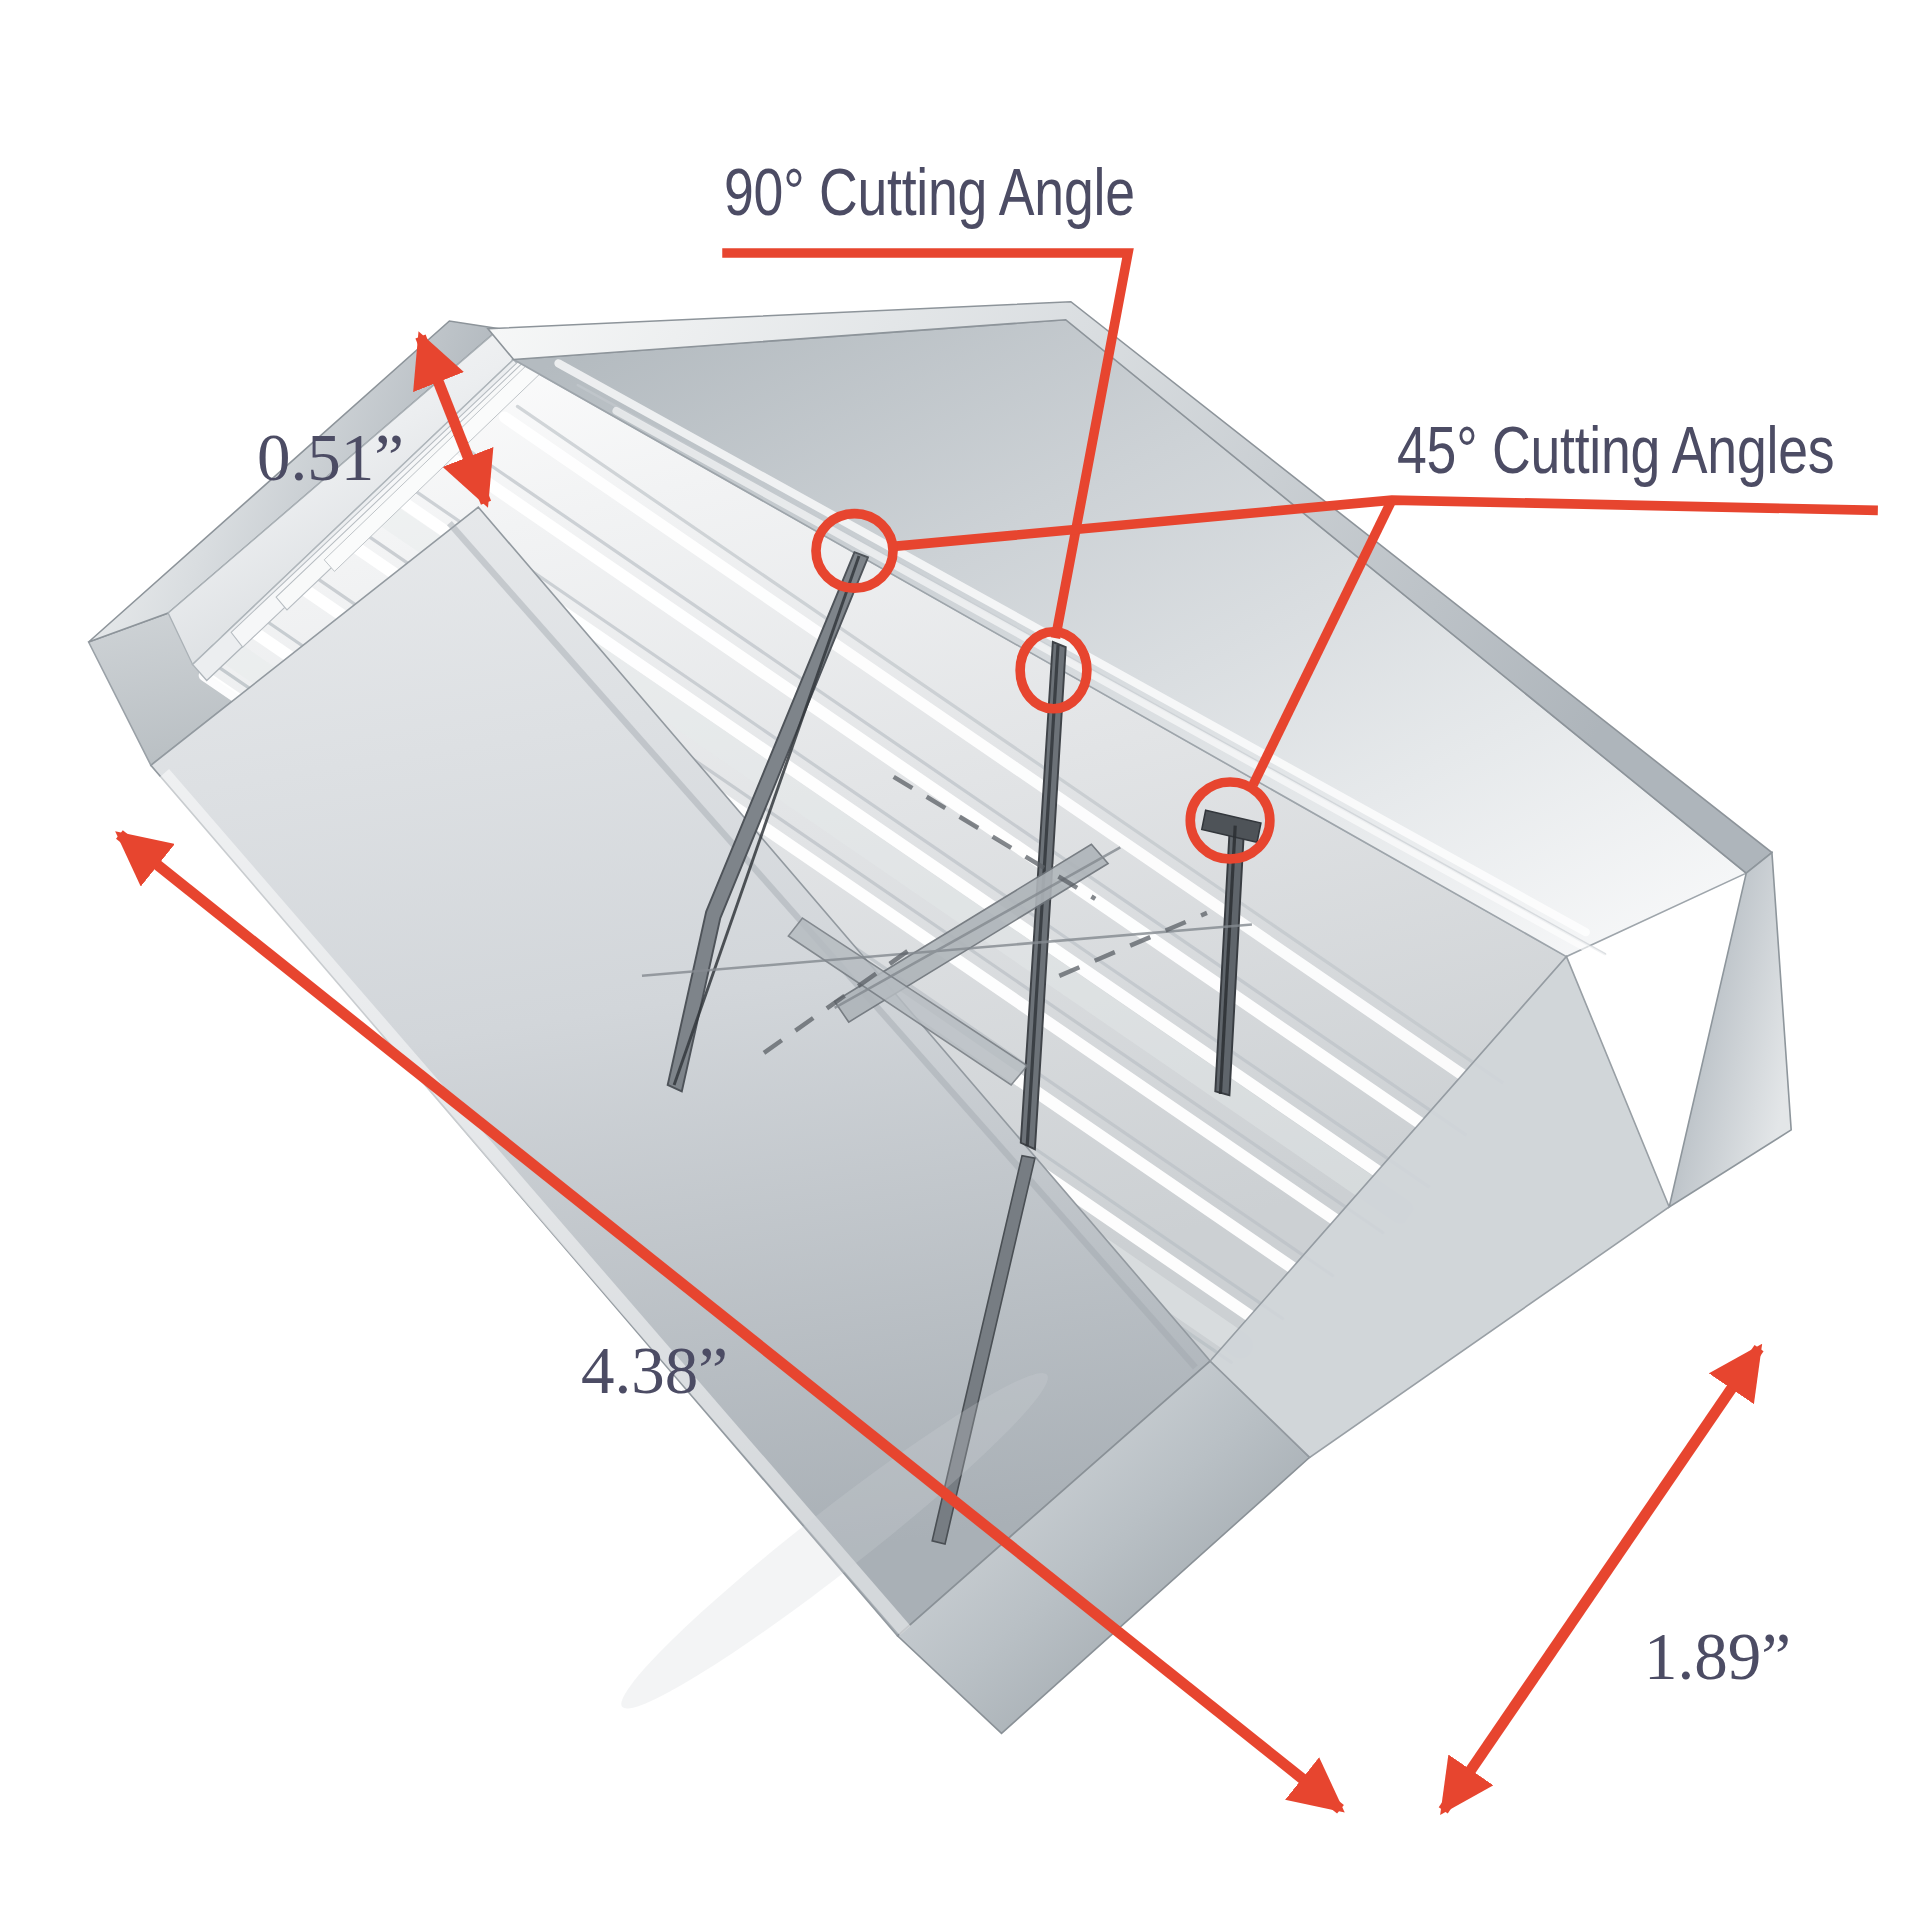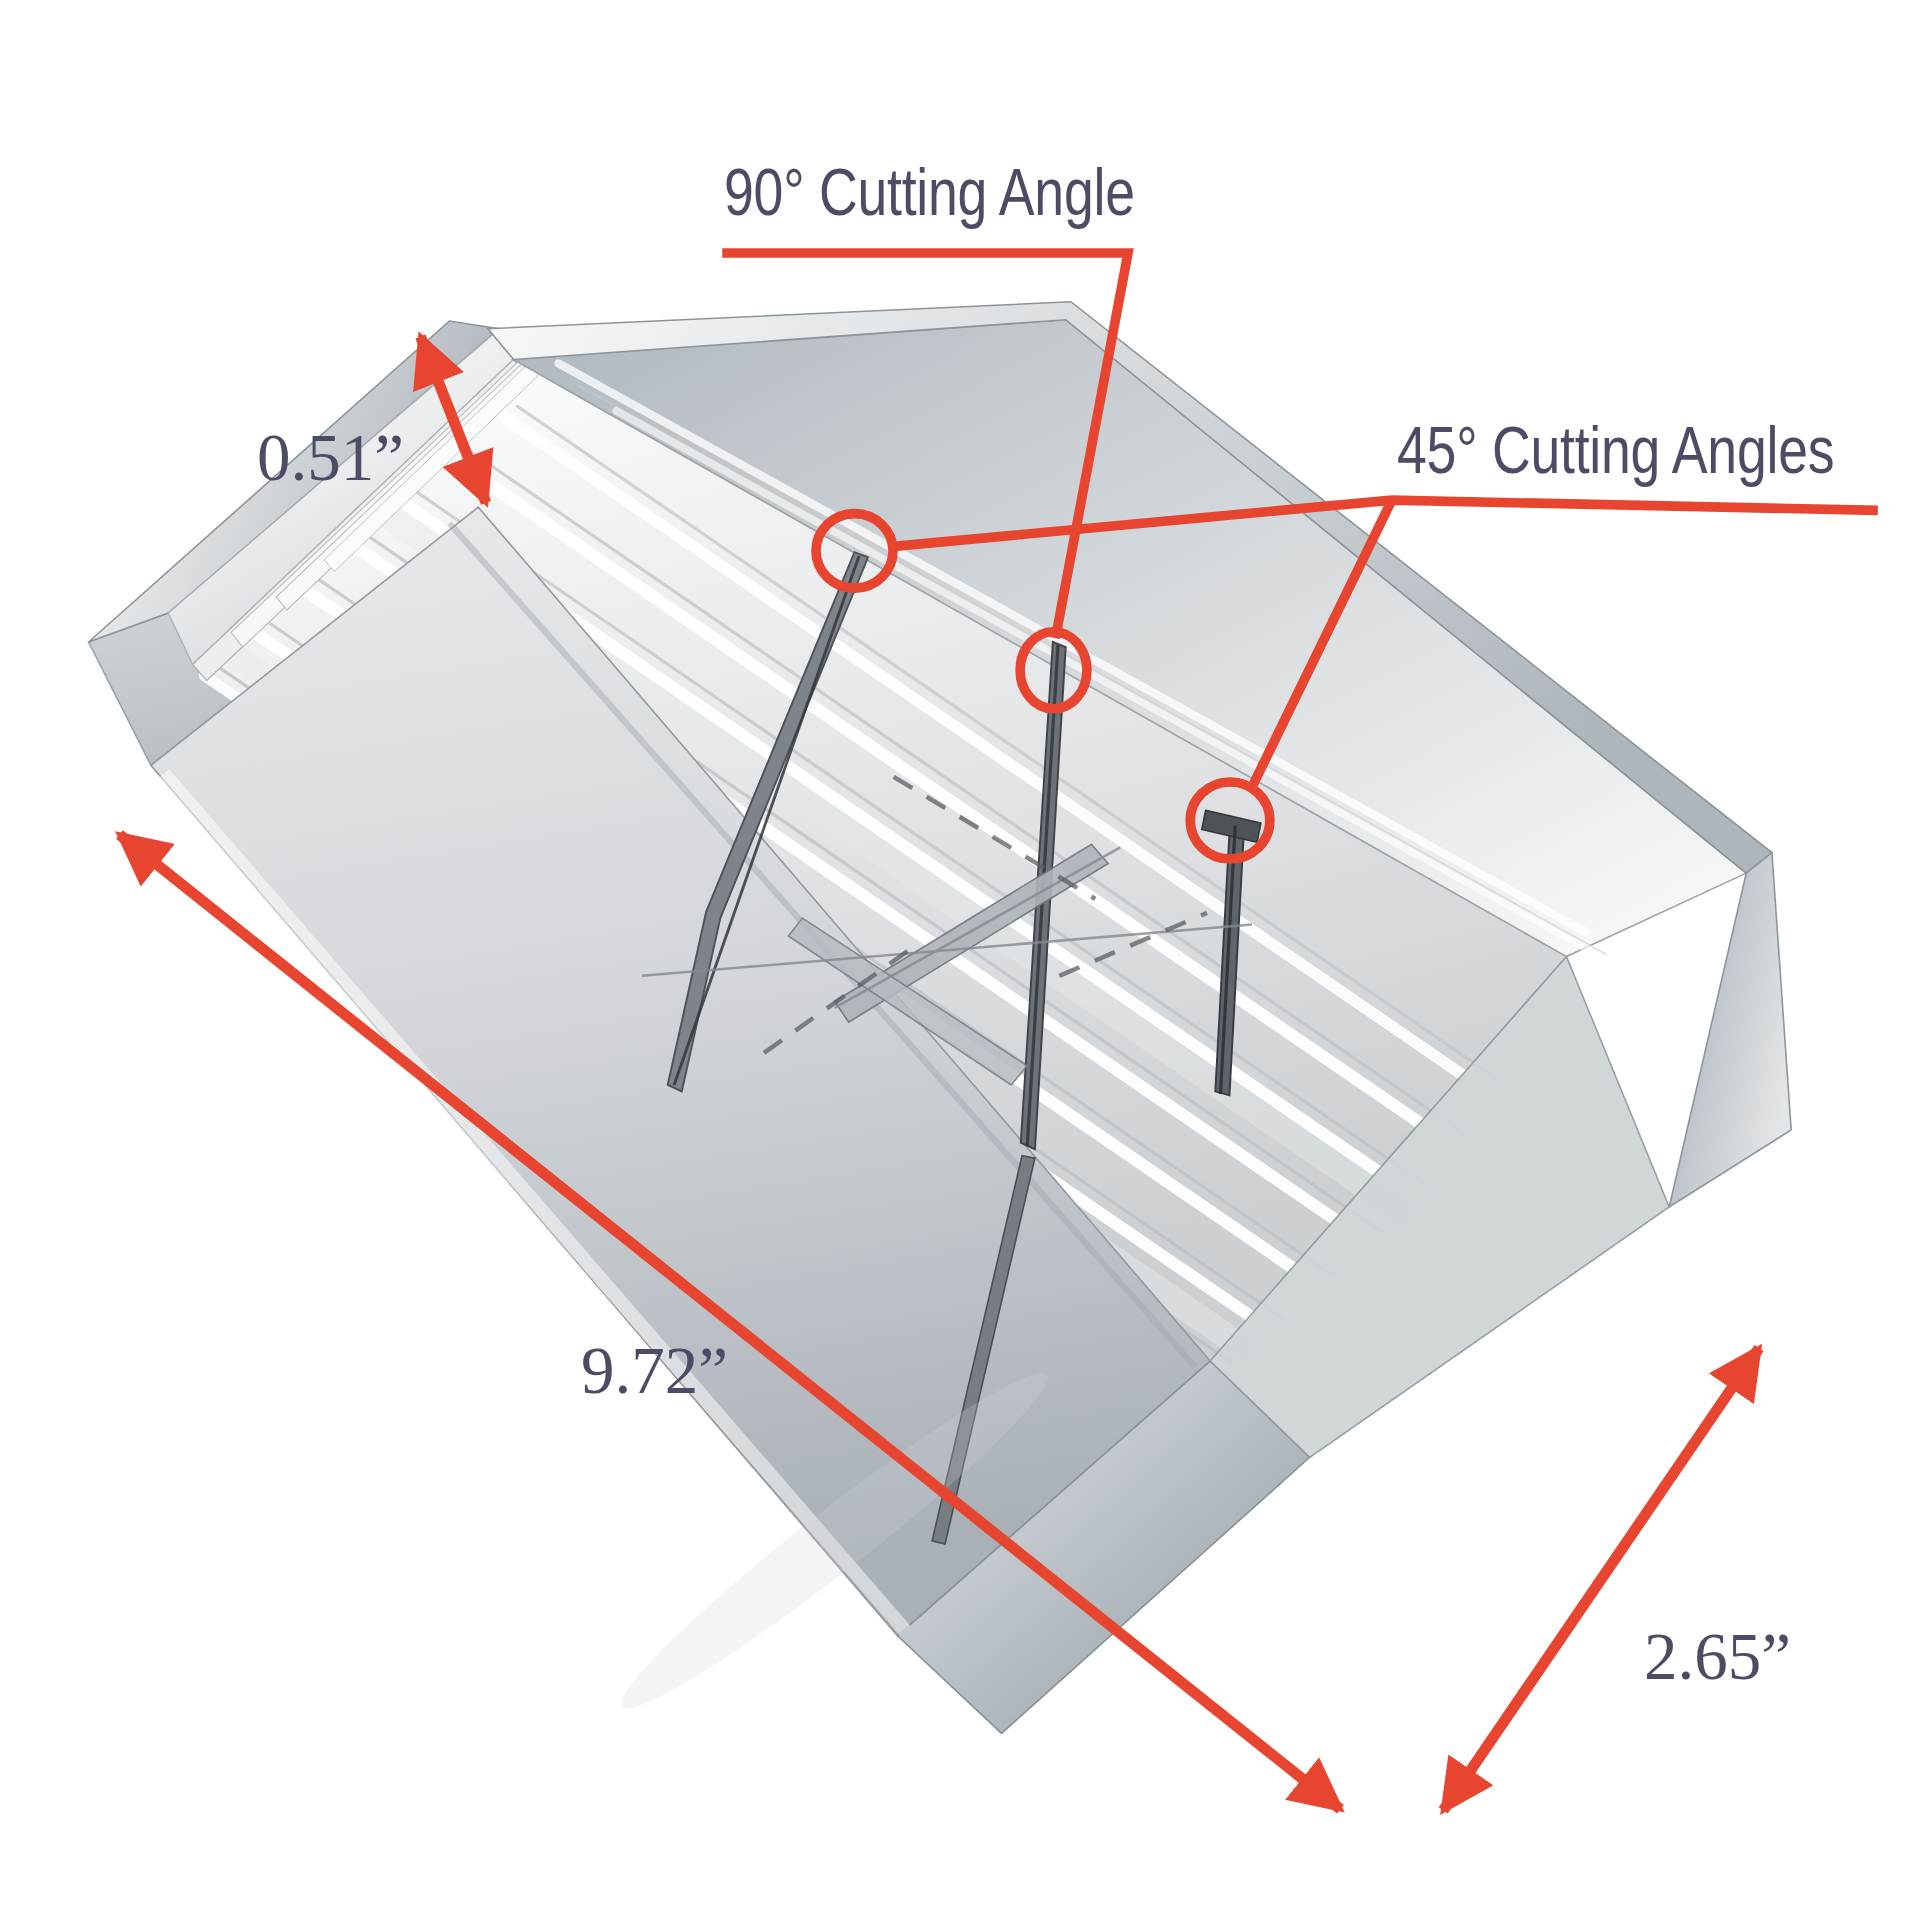--- a/index.html
+++ b/index.html
@@ -232,17 +232,17 @@
       </g>
     </g>
   </svg>
 
   <div class="anno-label" id="label-90">90° Cutting Angle</div>
 
   <div class="anno-label" id="label-45">45° Cutting Angles</div>
 
   <div class="dim-label" id="label-118">0.51”</div>
 
-  <div class="dim-label" id="label-525">9.72”</div>
-
-  <div class="dim-label" id="label-159">2.65”</div>
+  <div class="dim-label" id="label-525">4.38”</div>
+
+  <div class="dim-label" id="label-159">1.89”</div>
 </div>
 
 
 </body></html>

